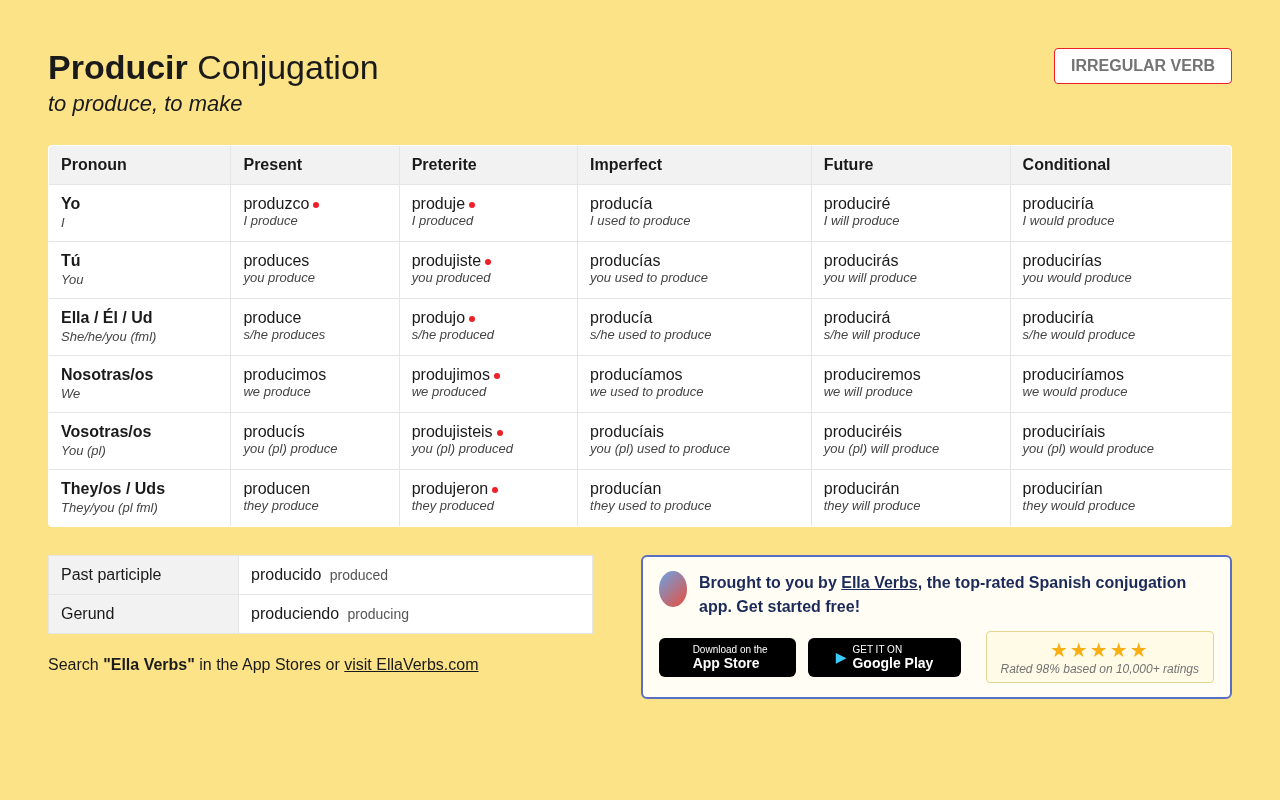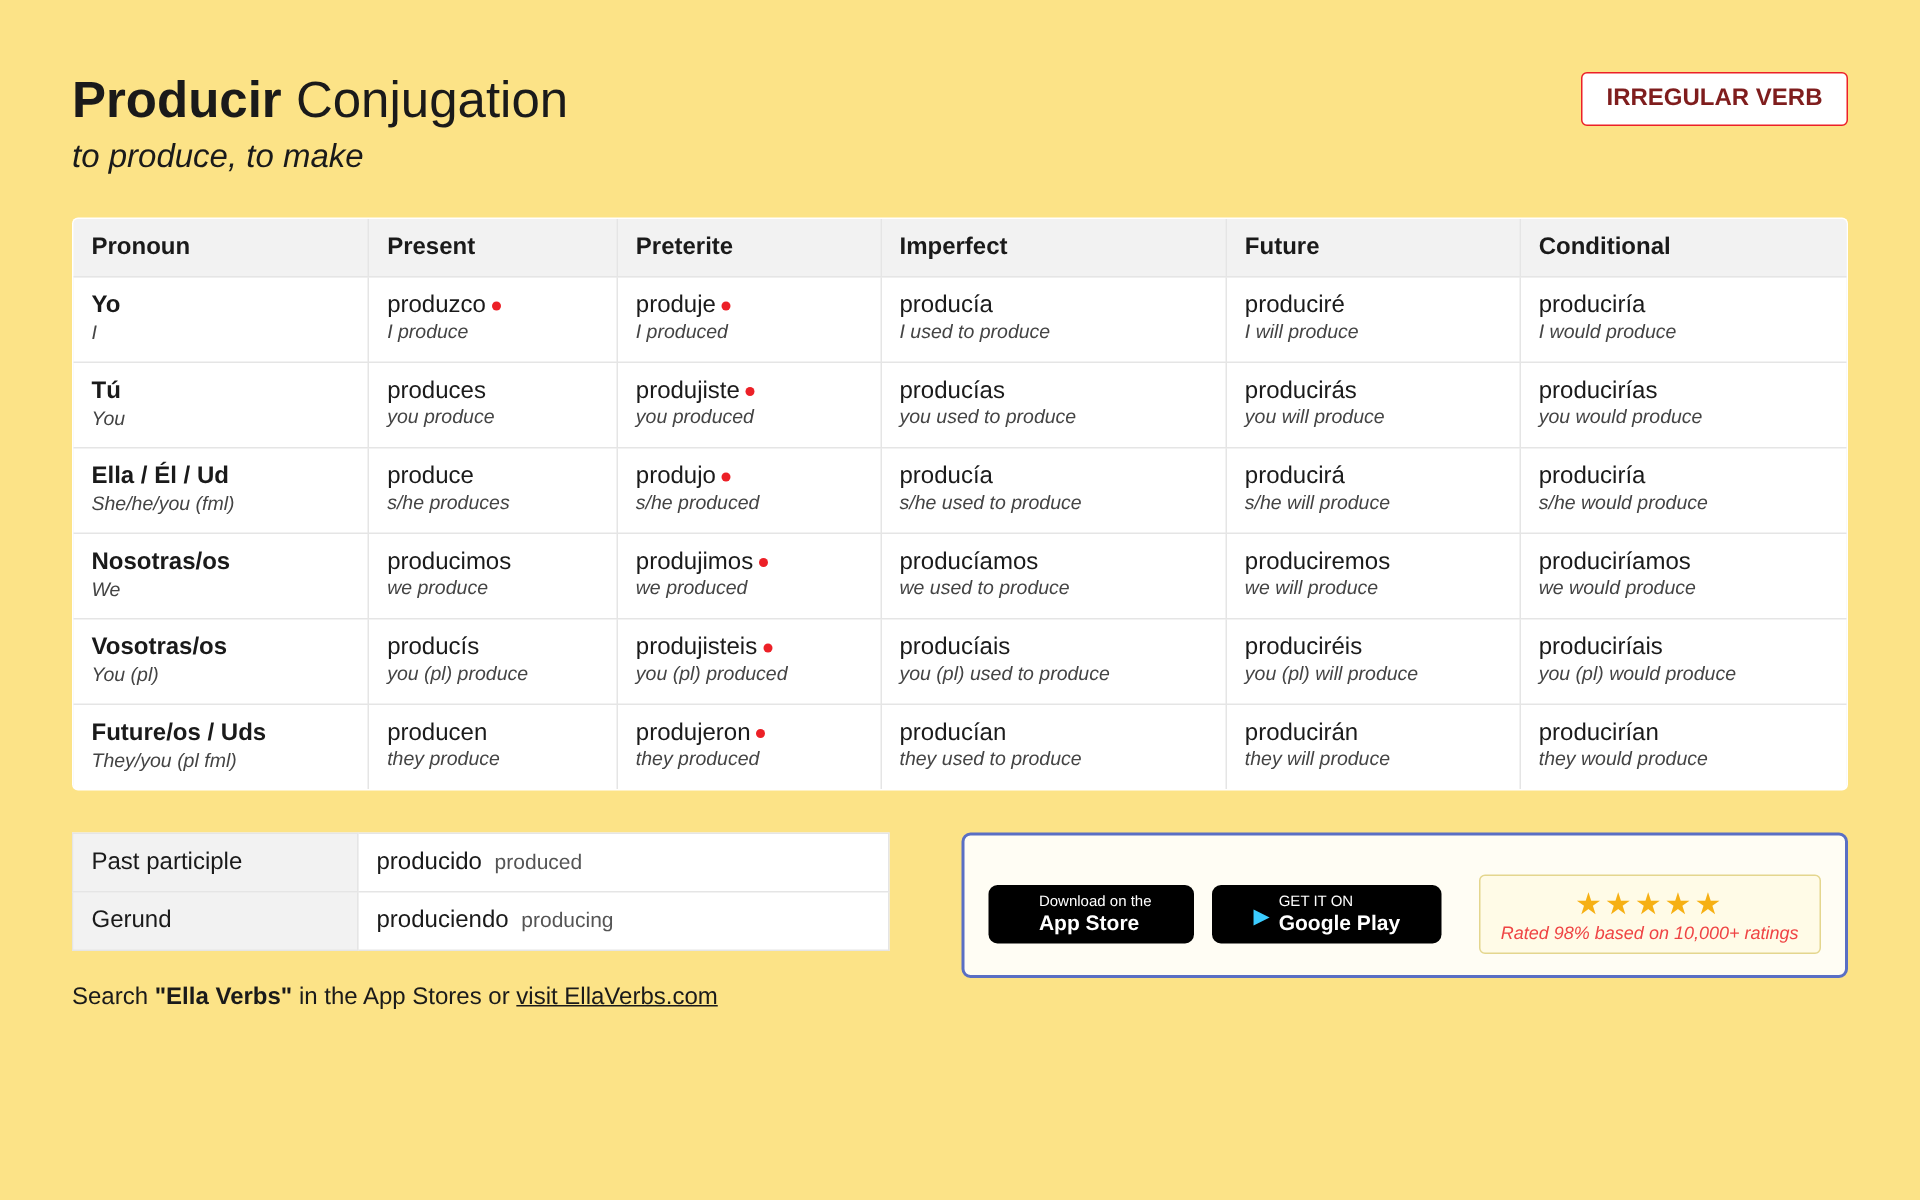--- a/index.html
+++ b/index.html
@@ -9,21 +9,21 @@
       padding: 48px;
       width: 1280px;
       height: 800px;
       color: #1a1a1a;
     }
     .header-row { display: flex; justify-content: space-between; align-items: flex-start; margin-bottom: 28px; }
     .title { font-size: 34px; font-weight: 400; }
     .title b { font-weight: 700; }
     .subtitle { font-size: 22px; font-style: italic; margin-top: 4px; }
     .badge {
-      background: #fff; border: 1px solid #ec2027; color: #7f1d1d;
+      background: #fff; border: 1px solid #ec2027; color: #737373;
       padding: 8px 16px; border-radius: 4px; font-weight: 700; font-size: 16px;
     }
     table.conj {
       width: 100%; border-collapse: collapse; background: #fff;
       border: 1px solid #ddd; border-radius: 4px; overflow: hidden;
     }
     table.conj th, table.conj td {
       text-align: left; padding: 10px 12px; border: 1px solid #e5e5e5;
       vertical-align: top;
     }
@@ -49,21 +49,21 @@
     }
     .promo-top { display: flex; gap: 12px; align-items: flex-start; }
     .promo-icon { width: 36px; height: 36px; border-radius: 50%; background: linear-gradient(135deg,#6aa3e8,#e94e3a); }
     .promo-text { color: #1b2a59; font-weight: 700; font-size: 16px; line-height: 1.5; }
     .promo-text a { color: #1b2a59; }
     .promo-buttons { display: flex; gap: 12px; margin-top: 12px; align-items: center; }
     .store-btn { background: #000; color: #fff; border-radius: 6px; padding: 6px 28px; font-size: 10px; display: flex; align-items: center; gap: 6px; min-width: 115px; }
     .store-btn .big { font-size: 14px; font-weight: 600; display: block; }
     .rating-box { background: #fffbe7; border: 1px solid #e4d68e; border-radius: 4px; padding: 6px 14px; text-align: center; margin-left: auto; }
     .stars { color: #f6b014; font-size: 20px; letter-spacing: 2px; }
-    .rating-text { font-size: 12px; font-style: italic; color: #ef4444; }
+    .rating-text { font-size: 12px; font-style: italic; color: #737373; }
   </style>
 </head>
 <body>
 
 <div class="header-row">
   <div>
     <div class="title">
       <b>Producir</b>
       <span>Conjugation</span>
     </div>
@@ -118,21 +118,21 @@
       </tr>
       <tr>
         <td><span class="pronoun">Vosotras/os</span><span class="pronoun-sub">You (pl)</span></td>
         <td><span class="verb">producís</span><span class="gloss">you (pl) produce</span></td>
         <td><span class="verb">produjisteis</span><span class="dot"></span><span class="gloss">you (pl) produced</span></td>
         <td><span class="verb">producíais</span><span class="gloss">you (pl) used to produce</span></td>
         <td><span class="verb">produciréis</span><span class="gloss">you (pl) will produce</span></td>
         <td><span class="verb">produciríais</span><span class="gloss">you (pl) would produce</span></td>
       </tr>
       <tr>
-        <td><span class="pronoun">Future/os / Uds</span><span class="pronoun-sub">They/you (pl fml)</span></td>
+        <td><span class="pronoun">They/os / Uds</span><span class="pronoun-sub">They/you (pl fml)</span></td>
         <td><span class="verb">producen</span><span class="gloss">they produce</span></td>
         <td><span class="verb">produjeron</span><span class="dot"></span><span class="gloss">they produced</span></td>
         <td><span class="verb">producían</span><span class="gloss">they used to produce</span></td>
         <td><span class="verb">producirán</span><span class="gloss">they will produce</span></td>
         <td><span class="verb">producirían</span><span class="gloss">they would produce</span></td>
       </tr>
     </tbody>
 </table>
 
 <div class="lower">
@@ -154,20 +154,26 @@
         </td>
       </tr>
     </tbody>
       </table>
     <div class="search-note">
       <span>Search </span><b>"Ella Verbs"</b><span> in the App Stores or </span><a href="#">visit EllaVerbs.com</a>
     </div>
   </div>
 
   <div class="promo">
+    <div class="promo-top">
+      <div class="promo-icon"></div>
+      <div class="promo-text">
+        <span>Brought to you by </span><a href="#">Ella Verbs</a><span>, the top-rated Spanish conjugation app. Get started free!</span>
+      </div>
+    </div>
     <div class="promo-buttons">
       <div class="store-btn">
         <span style="font-size:18px;"></span>
         <span><span>Download on the</span><span class="big">App Store</span></span>
       </div>
       <div class="store-btn">
         <span style="font-size:14px;color:#3bccff;">▶</span>
         <span><span>GET IT ON</span><span class="big">Google Play</span></span>
       </div>
       <div class="rating-box">

